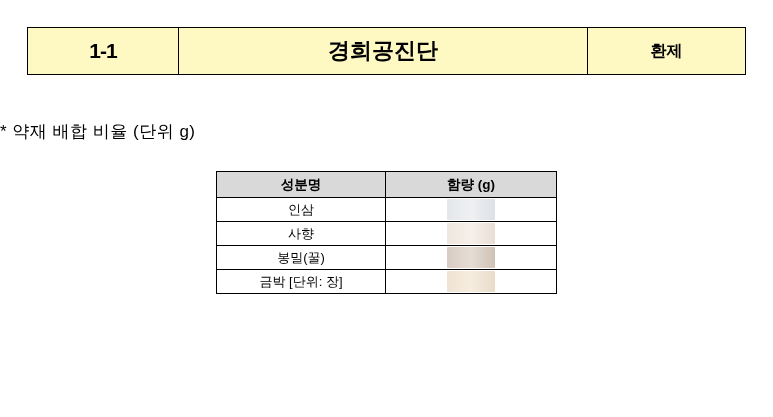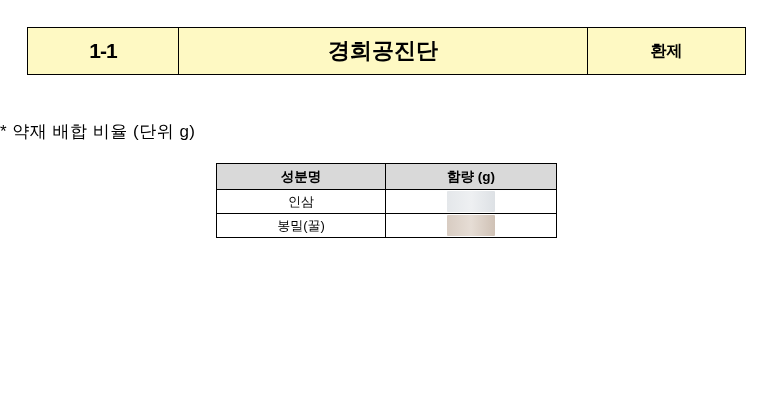--- a/index.html
+++ b/index.html
@@ -55,21 +55,21 @@
     width: 636px;
     text-align: left;
     font-size: 17px;
     letter-spacing: 0.5px;
   }
 
   
   .ratio-table {
     position: absolute;
     left: 216px;
-    top: 163px;
+    top: 171px;
     width: 338px;
     border-collapse: collapse;
     table-layout: fixed;
   }
   .ratio-table th,
   .ratio-table td {
     border: 1px solid #000000;
     height: 23px;
     font-size: 13px;
     text-align: center;
@@ -131,19 +131,31 @@
     </tr>
   </thead>
   <tbody>
     <tr>
       <td>인삼</td>
       <td class="amount-cell">
           <span class="redact r3"></span>
         </td>
     </tr>
     <tr>
+      <td>사향</td>
+      <td class="amount-cell">
+          <span class="redact r5"></span>
+        </td>
+    </tr>
+    <tr>
       <td>봉밀(꿀)</td>
       <td class="amount-cell">
           <span class="redact r6"></span>
+        </td>
+    </tr>
+    <tr>
+      <td>금박 [단위: 장]</td>
+      <td class="amount-cell">
+          <span class="redact r7"></span>
         </td>
     </tr>
   </tbody>
 </table>
 
 </body></html>

